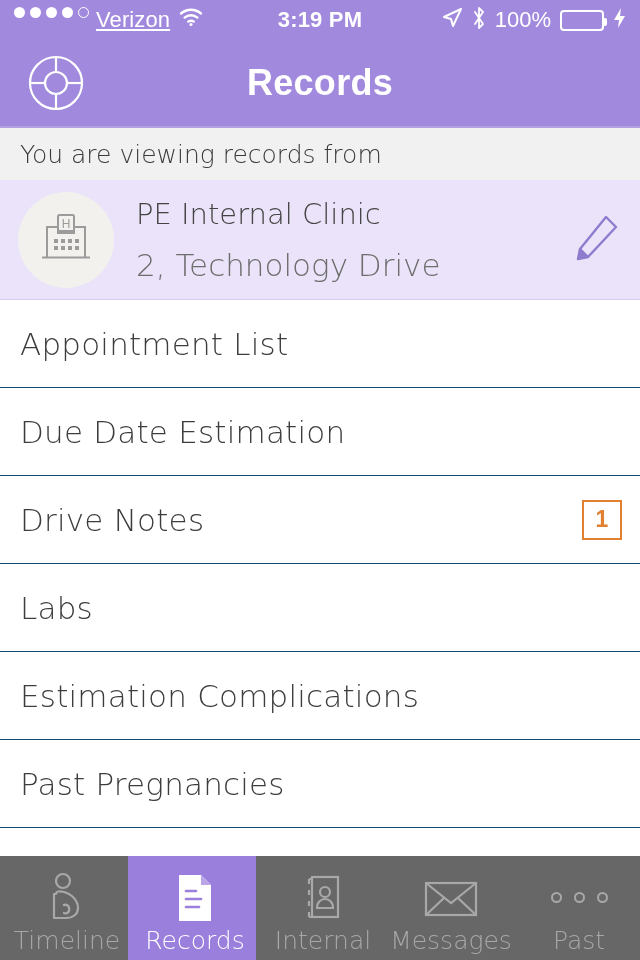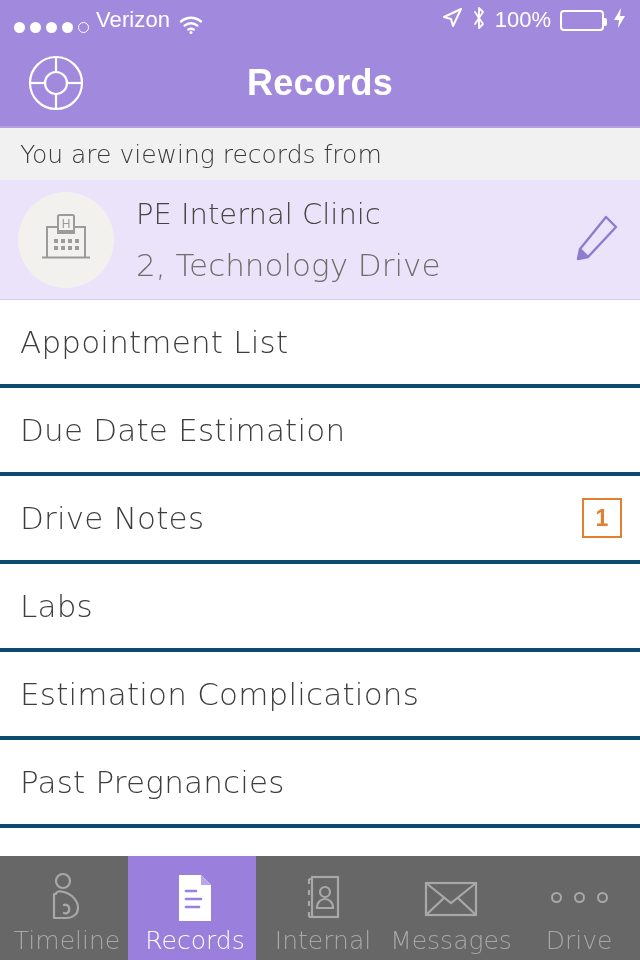--- a/index.html
+++ b/index.html
@@ -11,21 +11,21 @@
   }
   .phone { position:relative; width:640px; height:960px; display:flex; flex-direction:column; }
 
   
   .statusbar {
     height:40px; background:#a18ade; color:#ffffff;
     display:flex; align-items:center; padding:0 14px;
     font-size:21px; font-family:"Liberation Sans", sans-serif;
     flex:0 0 40px; position:relative;
   }
-  .sb-left { display:flex; align-items:flex-end; gap:7px; }
+  .sb-left { display:flex; align-items:flex-start; gap:7px;text-decoration:underline; }
   .dots { display:flex; align-items:center; gap:5px; }
   .dot { width:11px; height:11px; border-radius:50%; background:#ffffff; }
   .dot.hollow { background:transparent; border:1.5px solid #ffffff; }
   .carrier { font-size:22px; letter-spacing:0.1px; }
   .wifi { width:24px; height:18px; position:relative; margin-left:2px; }
   .sb-center {
     position:absolute; left:0; right:0; text-align:center;
     font-size:22px; font-weight:bold; letter-spacing:0.2px;
     font-family:"Liberation Sans", sans-serif;
   }
@@ -72,21 +72,21 @@
   .clinic-text { margin-left:22px; display:flex; flex-direction:column; gap:16px; }
   .clinic-name { font-size:29px; color:#444444; font-weight:300; }
   .clinic-addr { font-size:31px; color:#6d6d6d; font-weight:300; }
   .clinic-edit { margin-left:auto; width:52px; height:58px; cursor:pointer; }
 
   
   .menu { flex:1 1 auto; background:#ffffff; overflow:hidden; }
   .menu-item {
     height:88px; display:flex; align-items:center;
     padding-left:20px; padding-right:18px;
-    border-bottom:4px solid #0c4a6e; cursor:pointer; background:#ffffff;
+    border-bottom:1px solid #0c4a6e; cursor:pointer; background:#ffffff;
   }
   .menu-label { font-size:31px; color:#3d3d3d; font-weight:300; letter-spacing:0.2px; }
   .menu-badge {
     margin-left:auto; width:40px; height:40px;
     border:2px solid #e08030; display:flex;
     align-items:center; justify-content:center;
     color:#e08030; font-size:23px; font-weight:bold;
     font-family:"Liberation Sans", sans-serif;
   }
 
@@ -127,20 +127,21 @@
       <span class="wifi">
         <svg width="24" height="18" viewBox="0 0 24 18">
           <path d="M2 5.5 A15 15 0 0 1 22 5.5" stroke="#ffffff" stroke-width="2.4" fill="none" stroke-linecap="round"></path>
           <path d="M5.6 9.6 A10 10 0 0 1 18.4 9.6" stroke="#ffffff" stroke-width="2.4" fill="none" stroke-linecap="round"></path>
           <path d="M9.3 13.6 A5 5 0 0 1 14.7 13.6" stroke="#ffffff" stroke-width="2.4" fill="none" stroke-linecap="round"></path>
           <circle cx="12" cy="16.4" r="1.5" fill="#ffffff"></circle>
         </svg>
       </span>
     </div>
 
+    <div class="sb-center">3:19 PM</div>
 
     <div class="sb-right">
       <span>
         <svg width="22" height="22" viewBox="0 0 22 22">
           <path d="M20 2 L3 10 L10 12 L12 19 Z" fill="none" stroke="#ffffff" stroke-width="2" stroke-linejoin="round"></path>
         </svg>
       </span>
       <span>
         <svg width="14" height="24" viewBox="0 0 14 24">
           <path d="M3 6 L11 18 L7 22 L7 2 L11 6 L3 18" fill="none" stroke="#ffffff" stroke-width="1.8" stroke-linejoin="round" stroke-linecap="round"></path>
@@ -289,18 +290,18 @@
     </div>
 
     <div class="tab">
       <span class="tab-icon">
         <span class="dots3">
           <i></i>
             <i></i>
             <i></i>
         </span>
       </span>
-      <span class="tab-label">Drive</span>
+      <span class="tab-label">Past</span>
     </div>
 
   </div>
 
 </div>
 
 </body></html>

